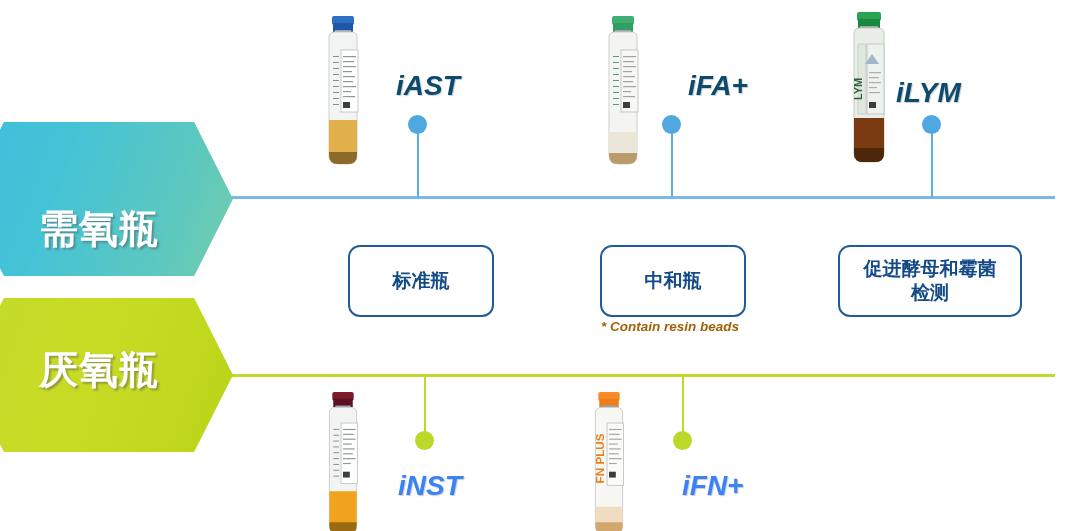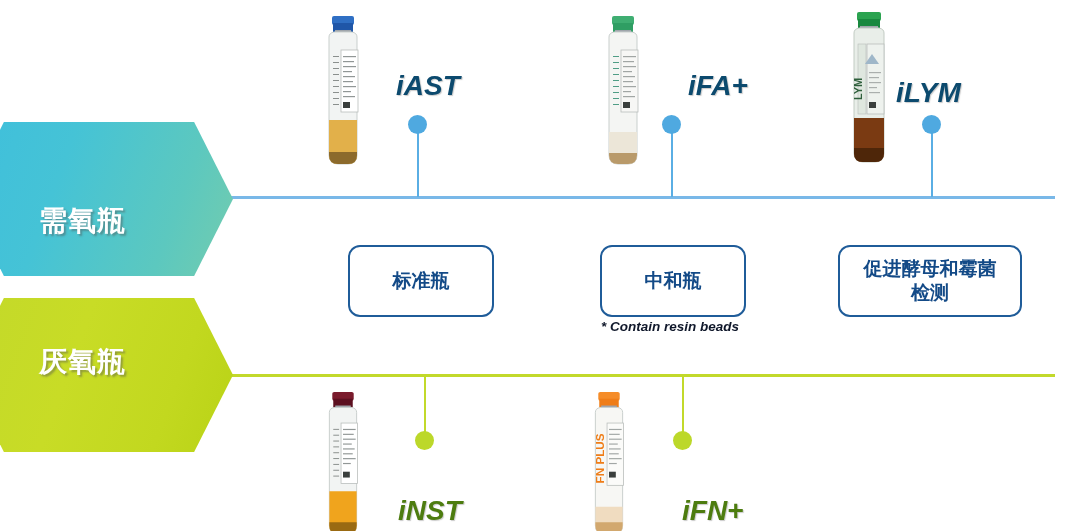--- a/index.html
+++ b/index.html
@@ -36,21 +36,21 @@
   .hex-anaerobic {
     left: -35px;
     top: 298px;
     width: 268px;
     height: 154px;
     background: linear-gradient(110deg, #c3d92a 0%, #c8dc26 40%, #c2d81f 75%, #b9d316 100%);
   }
   .hex-label {
     position: absolute;
     color: #ffffff;
-    font-size: 28px;
+    font-size: 39px;
     font-weight: bold;
     letter-spacing: 1px;
     text-shadow: 2px 2px 2px rgba(80,80,80,0.45);
     white-space: nowrap;
   }
   .hex-aerobic .hex-label { left: 74px; top: 80px; }
   .hex-anaerobic .hex-label { left: 74px; top: 45px; }
 
   
   .axis {
@@ -92,23 +92,22 @@
     font-size: 28px;
     font-style: italic;
     font-weight: bold;
     white-space: nowrap;
   }
   .code.blue {
     color: #0c4a6e;
     text-shadow: 1px 1px 1px rgba(150,150,150,0.5);
   }
   .code.green {
-    color: #4d7c0f;
+    color: #3b82f6;
     text-shadow: 1px 1px 1px rgba(150,150,150,0.5);
-    margin-top: 25px;
   }
 
   
   .desc-box {
     position: absolute;
     border: 2px solid #1f5c99;
     border-radius: 12px;
     background: #ffffff;
     display: flex;
     align-items: center;
@@ -116,21 +115,21 @@
     text-align: center;
   }
   .desc-box span {
     color: #134a87;
     font-size: 19px;
     font-weight: bold;
     line-height: 1.25;
   }
   .footnote {
     position: absolute;
-    color: #0f172a;
+    color: #a16207;
     font-size: 13.5px;
     font-style: italic;
     font-weight: bold;
     white-space: nowrap;
   }
 
   
   .bottle {
     position: absolute;
   }

